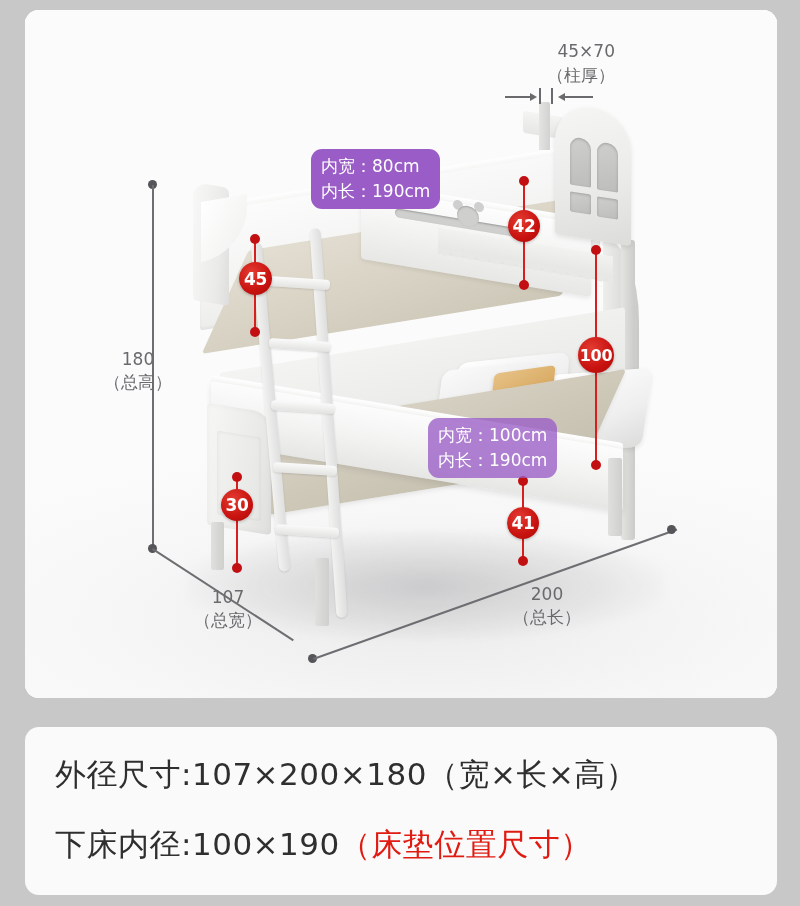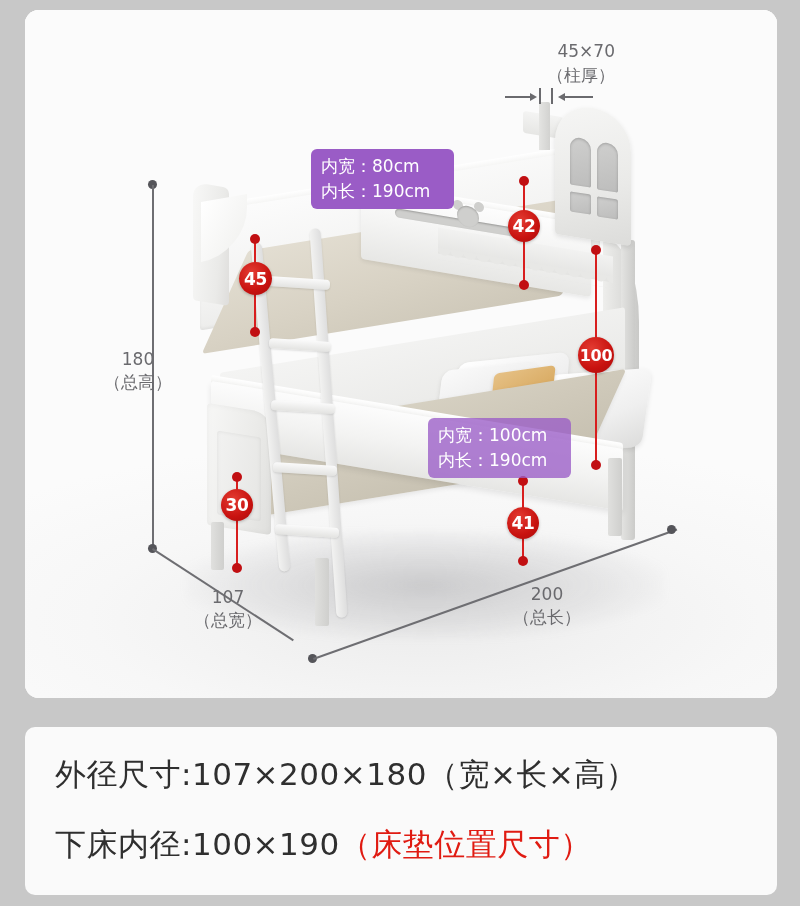--- a/index.html
+++ b/index.html
@@ -33,21 +33,20 @@
     width: 752px;
     height: 688px;
     background: #fbfbfb;
   }
   #spec-card {
     left: 25px;
     top: 727px;
     width: 752px;
     height: 168px;
     background: #fafafa;
-    border-radius: 10px;
   }
 
   
   .spec-line {
     position: absolute;
     left: 30px;
     color: #2f2f2f;
     font-size: 31px;
     letter-spacing: 0.5px;
     white-space: nowrap;
@@ -341,25 +340,25 @@
     font-size: 17px;
     font-weight: bold;
     letter-spacing: -0.3px;
     font-family: "DejaVu Sans", "Liberation Sans", sans-serif;
     box-shadow: 0 1px 3px rgba(0,0,0,0.25);
   }
 
   
   .purple-label {
     position: absolute;
-    border-radius: 6px;
+    border-radius: 11px;
     color: #ffffff;
     font-size: 17px;
     line-height: 1.45;
-    padding: 5px 24px 6px 10px;
+    padding: 5px 10px 6px 10px;
     white-space: nowrap;
     font-family: "DejaVu Sans", "Liberation Sans", sans-serif;
   }
   #label-upper { background: #9a5cc6; }
   #label-lower { background: rgba(154,92,198,0.78); }
 
   
   #pillar-text {
     position: absolute;
     left: 470px; top: 30px;

